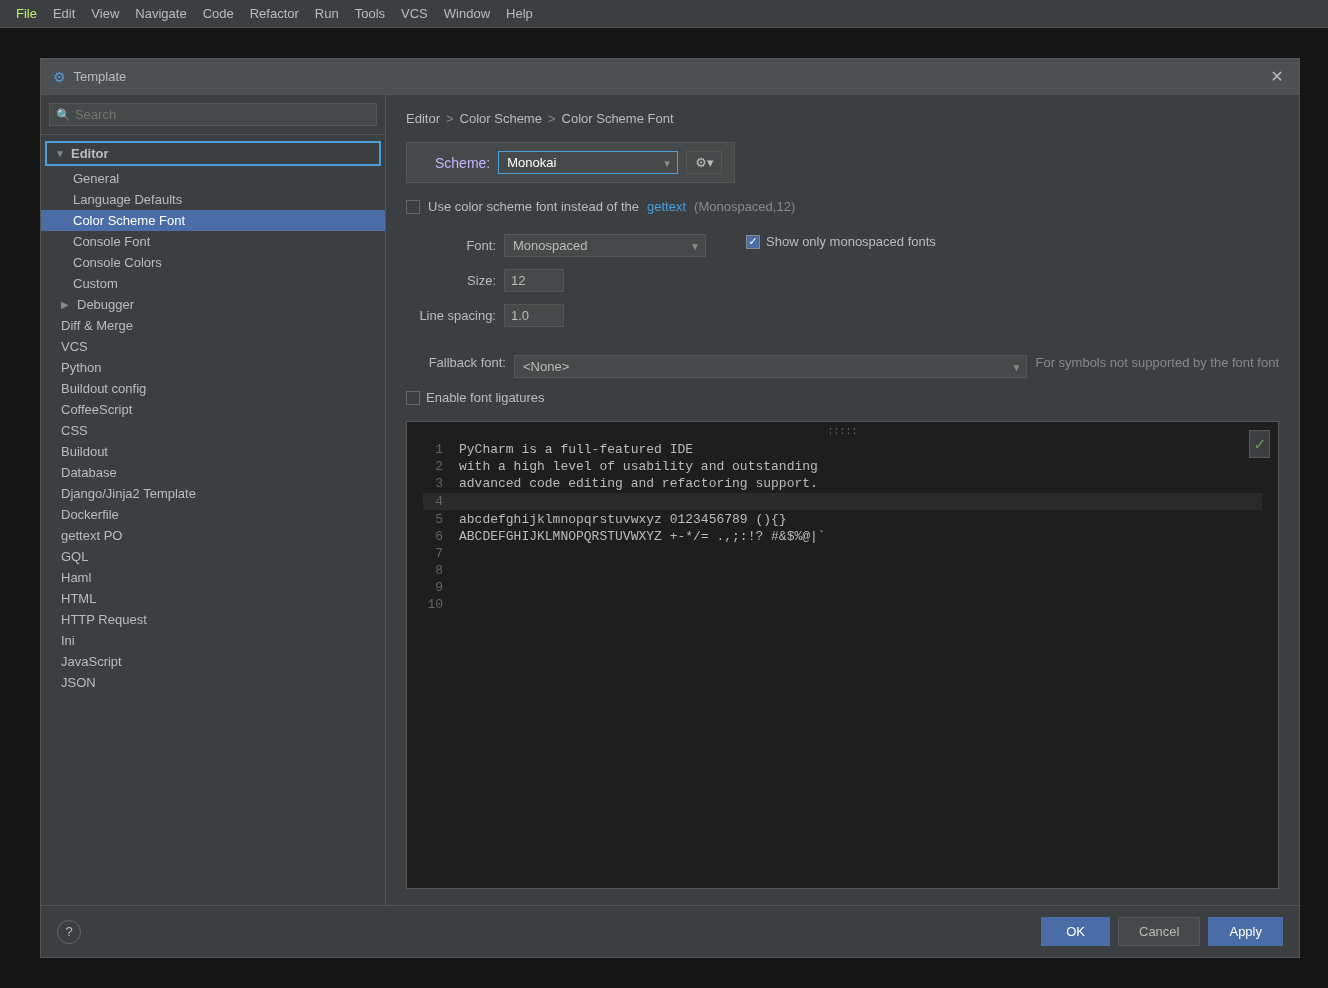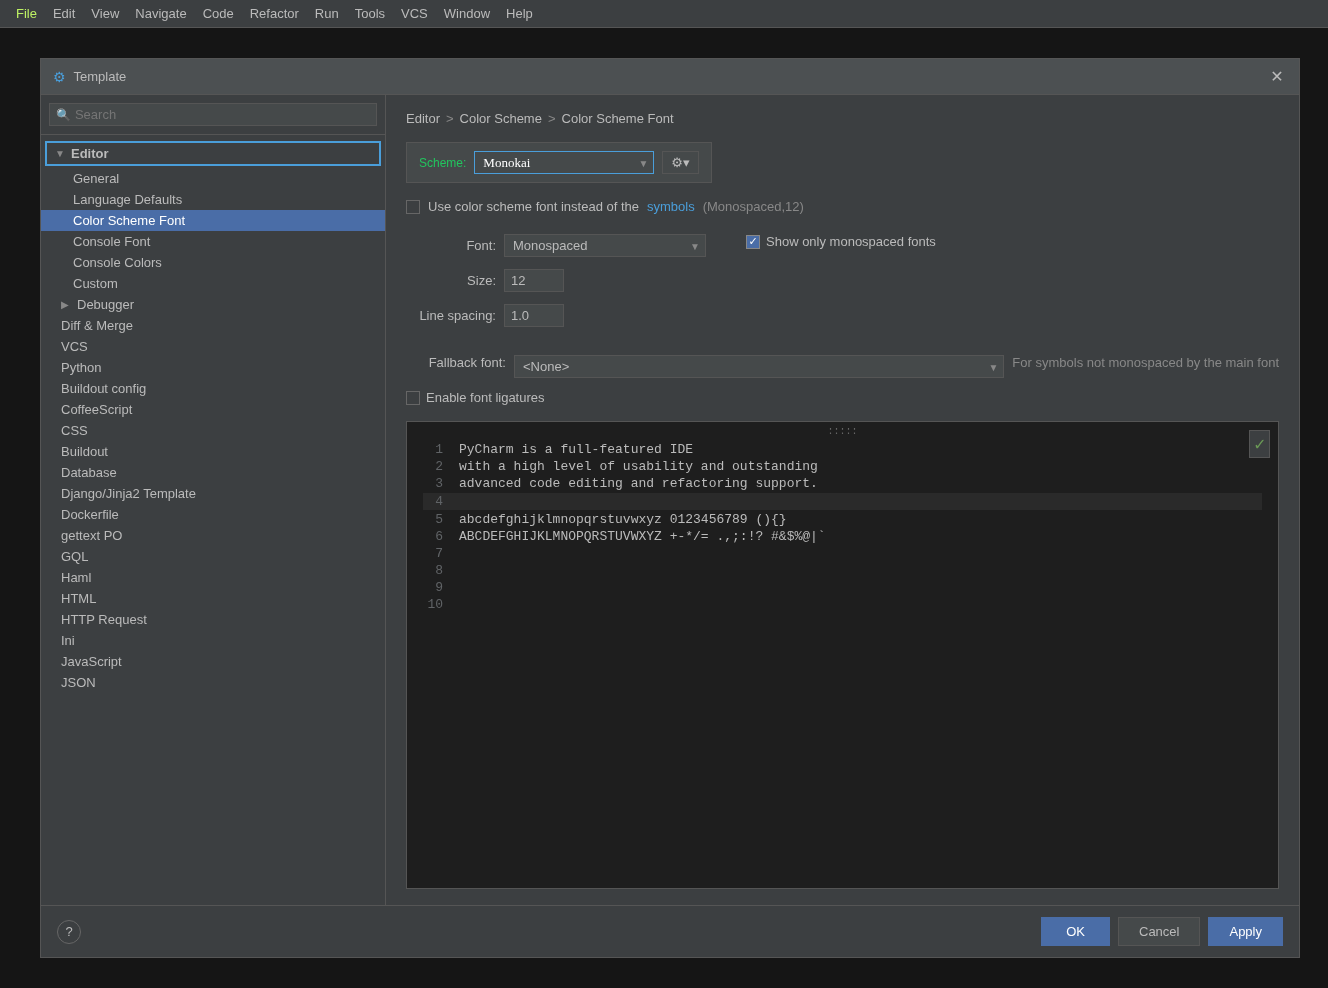--- a/index.html
+++ b/index.html
@@ -184,32 +184,31 @@
     .scheme-row {
       display: flex;
       align-items: center;
       gap: 8px;
       margin-bottom: 16px;
       padding: 8px 12px;
       border: 1px solid #555;
       background: #45494a;
       width: fit-content;
     }
-    .scheme-label { color: #22c55e; font-size: 12px; }
+    .scheme-label { color: #c4b5fd; font-size: 14px; margin-left: 16px; }
     .scheme-select {
       background: #45494a;
       border: 1px solid #4a9eda;
       color: #ffffff;
       padding: 3px 24px 3px 8px;
       font-size: 13px;
       cursor: pointer;
       min-width: 180px;
       appearance: none;
       outline: none;
-      font-family: Liberation Serif, serif;
     }
     .scheme-dropdown-wrapper {
       position: relative;
     }
     .scheme-dropdown-wrapper::after {
       content: '▼';
       position: absolute;
       right: 6px;
       top: 50%;
       transform: translateY(-50%);
@@ -570,21 +569,21 @@
                 <option>High contrast</option>
                 <option>IntelliJ Light</option>
               </select>
             </div>
             <button class="scheme-gear-btn">⚙▾</button>
           </div>
 
           <div class="use-scheme-row">
             <div class="checkbox-custom"></div>
             <span class="use-scheme-text">Use color scheme font instead of the </span>
-            <span class="use-scheme-link">symbols</span>
+            <span class="use-scheme-link">gettext</span>
             <span class="use-scheme-secondary">(Monospaced,12)</span>
           </div>
 
           <div style="display: flex; gap: 40px; margin-bottom: 16px;">
 
             <div style="min-width: 300px;">
 
               <div class="form-row">
                 <span class="form-label">Font:</span>
                 <div class="font-select-wrapper">
@@ -615,21 +614,21 @@
             </div>
           </div>
 
           <div class="fallback-row">
             <span class="fallback-label">Fallback font:</span>
             <div class="font-select-wrapper" style="min-width: 220px;">
               <select class="font-select">
                 <option>&lt;None&gt;</option>
               </select>
             </div>
-            <span class="fallback-for">For symbols not monospaced by the main font</span>
+            <span class="fallback-for">For symbols not supported by the font font</span>
           </div>
 
           <div class="ligatures-row">
             <div class="checkbox-custom"></div>
             <span style="color:#bbbbbb;font-size:13px;">Enable font ligatures</span>
           </div>
 
           <div class="preview-area">
             <div class="preview-resize-handle">:::::</div>
             <div class="preview-content">

